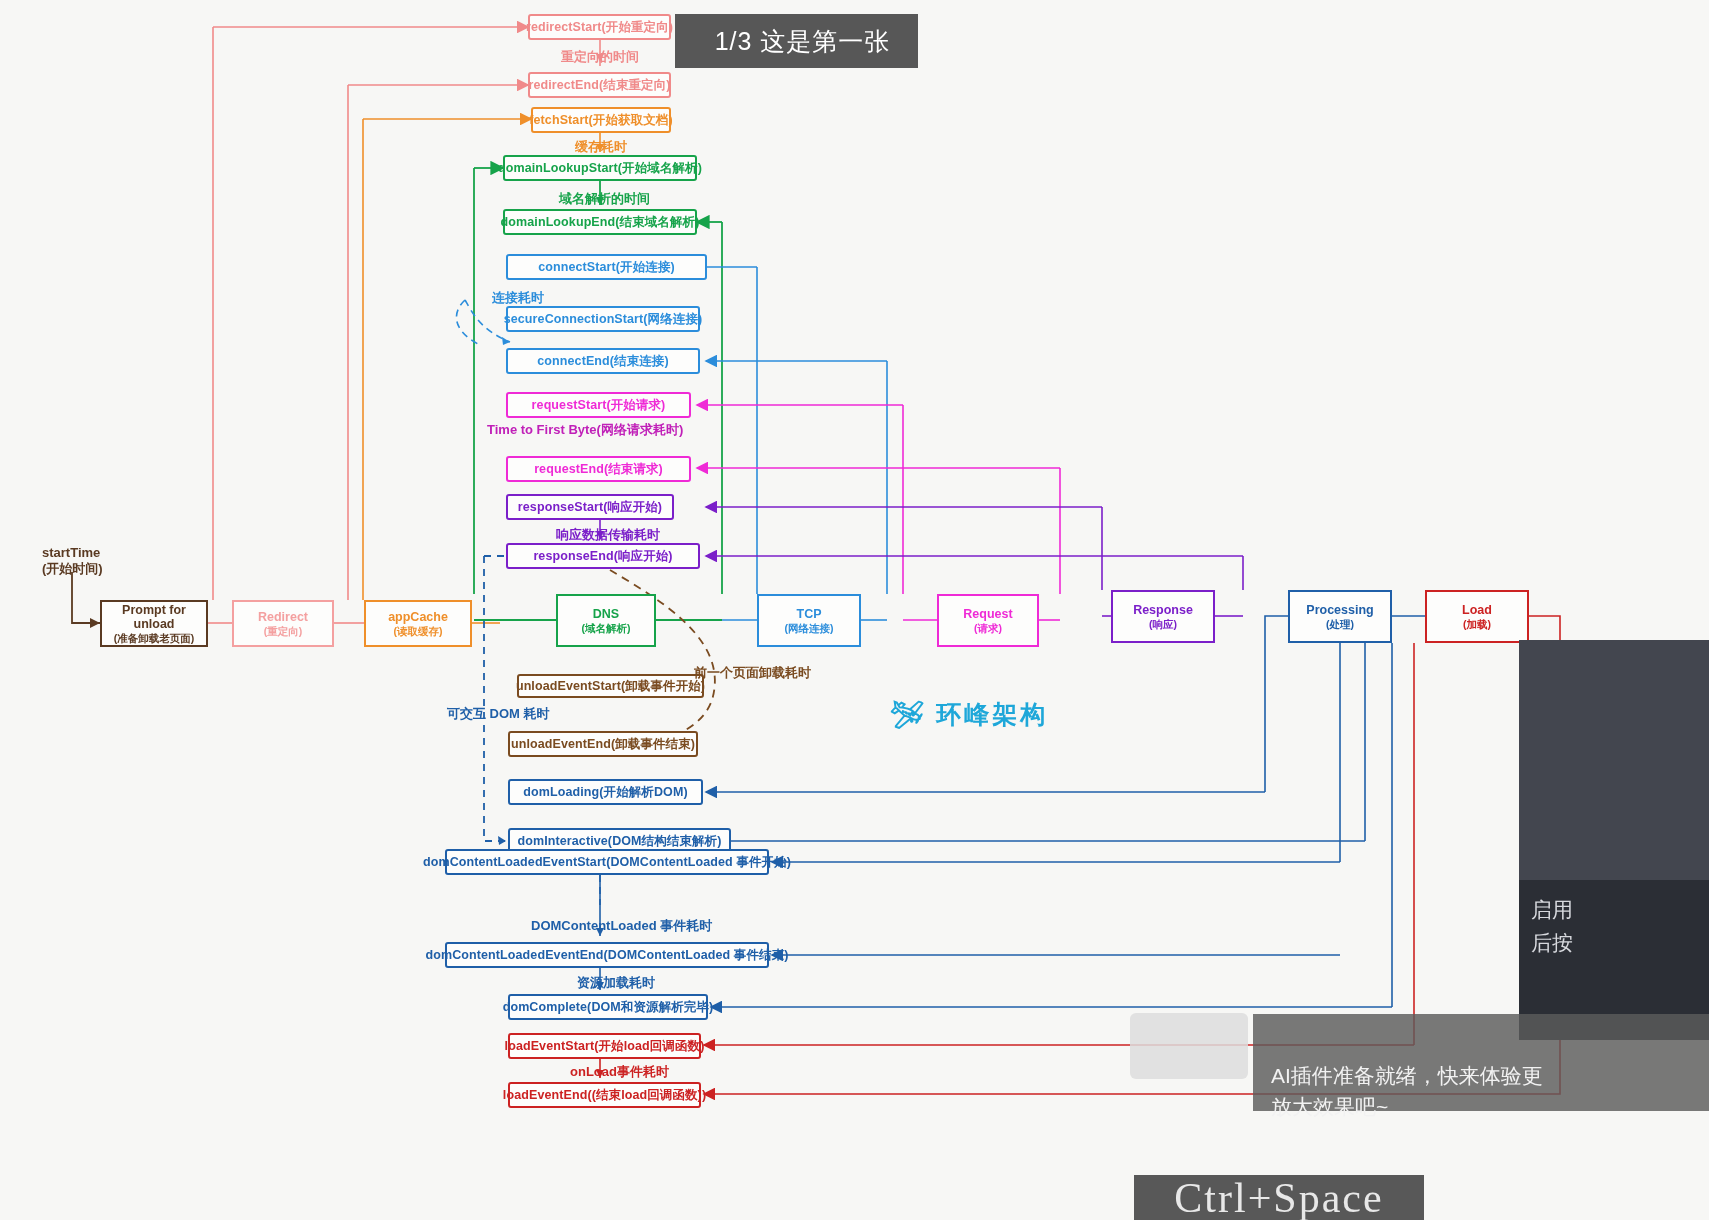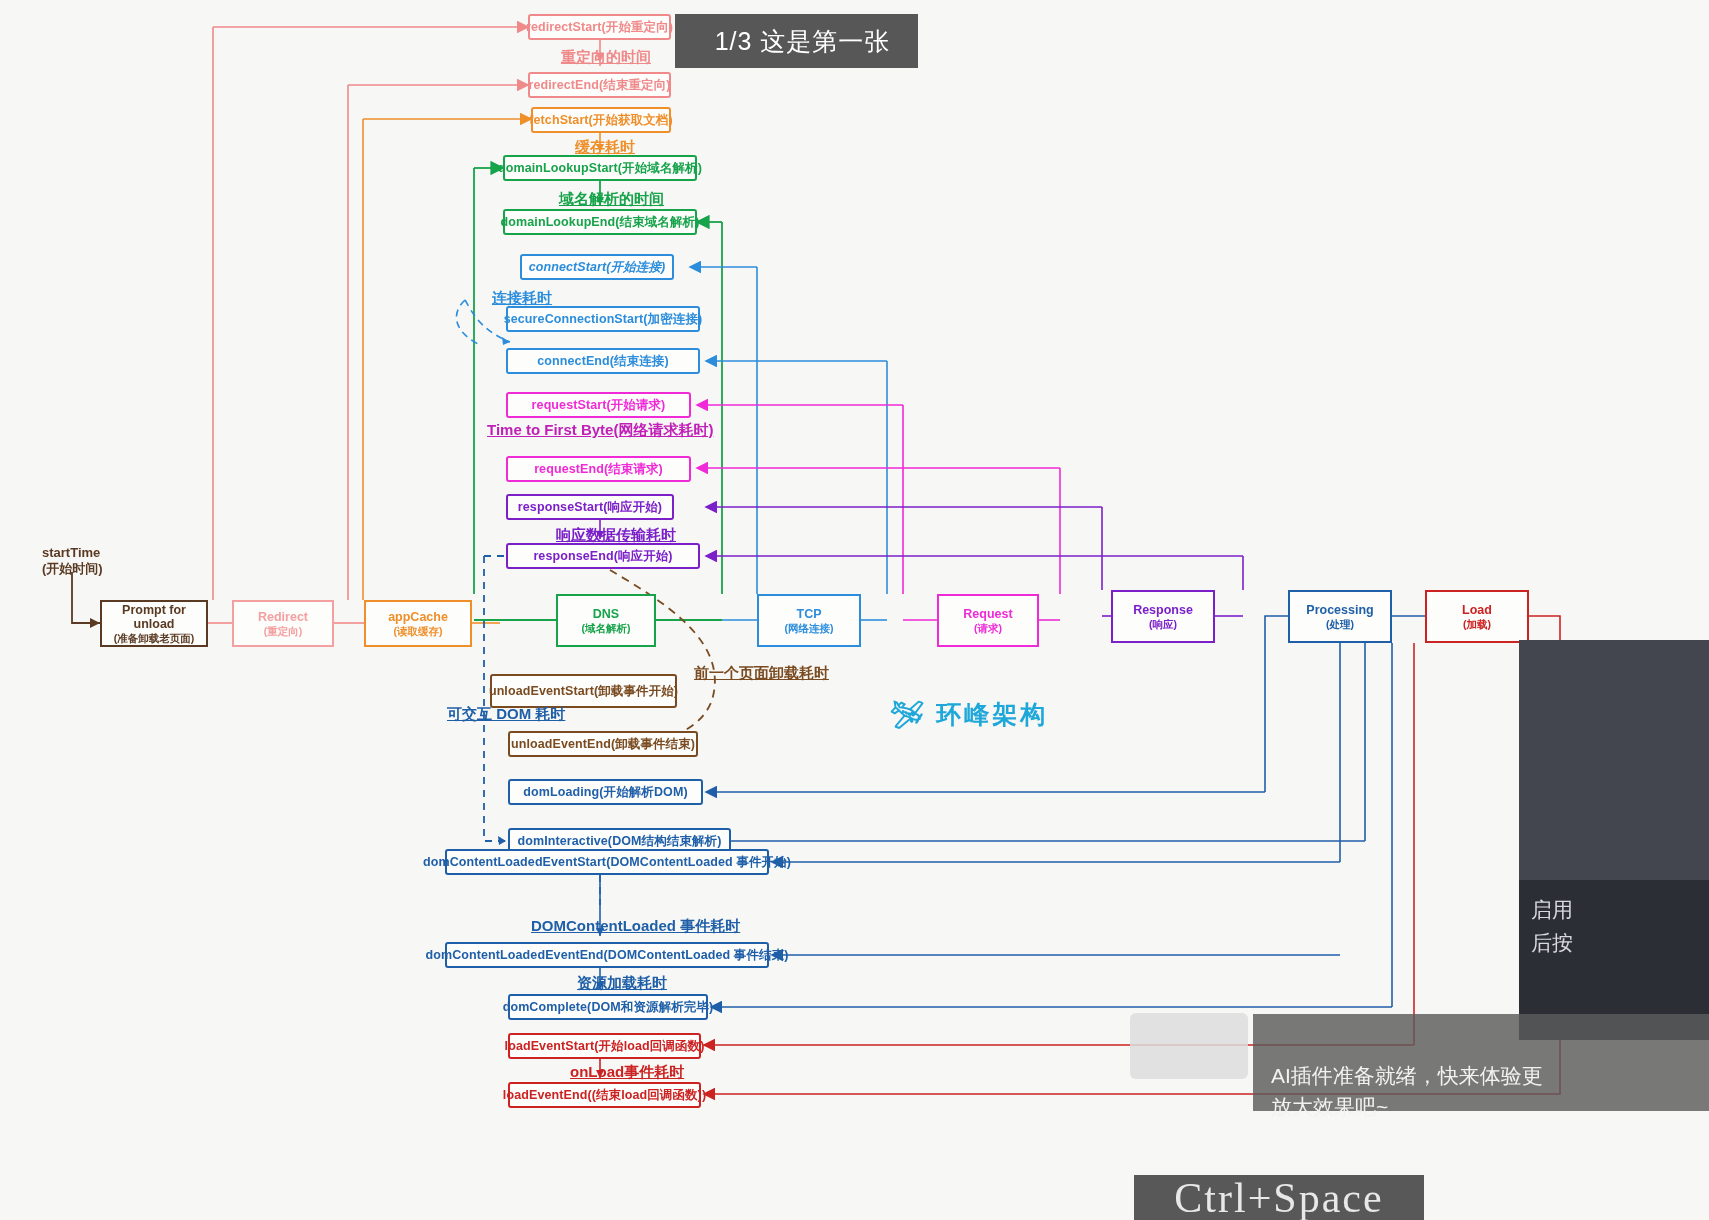--- a/index.html
+++ b/index.html
@@ -9,21 +9,21 @@
   svg.wires{position:absolute;left:0;top:0;width:1709px;height:1220px;pointer-events:none;}
   .node{position:absolute;box-sizing:border-box;background:#fdfdfc;
         border:2px solid #888;border-radius:3px;display:flex;align-items:center;
         justify-content:center;font-weight:bold;white-space:nowrap;}
   .node .lbl{font-size:12.5px;line-height:1;letter-spacing:.1px;}
   .phase{position:absolute;box-sizing:border-box;background:#fdfdfc;border:2px solid #888;
          display:flex;flex-direction:column;align-items:center;justify-content:center;
          font-weight:bold;line-height:1.15;text-align:center;}
   .phase .en{font-size:12.5px;}
   .phase .cn{font-size:10.5px;}
-  .wlabel{position:absolute;font-weight:bold;font-size:15px;white-space:nowrap;text-decoration:underline;}
+  .wlabel{position:absolute;font-weight:bold;font-size:13px;white-space:nowrap;}
   .startlab{position:absolute;font-weight:bold;font-size:13px;color:#5a3a22;
             line-height:1.25;text-align:left;}
   
   #pager{position:absolute;background:#575757;color:#fff;display:flex;align-items:center;
          justify-content:center;font-size:25px;letter-spacing:1px;padding-left:12px;}
   #rightpanel{position:absolute;background:#43464f;}
   #rightpanel .sub{position:absolute;left:0;right:0;bottom:0;background:#2b2e35;
        color:#d7d9de;font-size:21px;line-height:1.55;padding:14px 12px 0 12px;
        box-sizing:border-box;white-space:pre-line;}
   #toast{position:absolute;background:rgba(92,92,92,.82);color:#f2f2f2;
@@ -168,42 +168,42 @@
       </div>
       <div class="node" style="left: 531px; top: 107px; width: 140px; height: 26px; border-color: rgb(239, 143, 42);">
         <span class="lbl" style="color: rgb(239, 143, 42);">fetchStart(开始获取文档)</span>
       </div>
       <div class="node" style="left: 503px; top: 155px; width: 194px; height: 26px; border-color: rgb(22, 163, 74);">
         <span class="lbl" style="color: rgb(22, 163, 74);">domainLookupStart(开始域名解析)</span>
       </div>
       <div class="node" style="left: 503px; top: 209px; width: 194px; height: 26px; border-color: rgb(22, 163, 74);">
         <span class="lbl" style="color: rgb(22, 163, 74);">domainLookupEnd(结束域名解析)</span>
       </div>
-      <div class="node" style="left: 520px; top: 254px; width: 154px; height: 26px; border-color: rgb(43, 141, 219); font-style: italic;">
+      <div class="node" style="left: 506px; top: 254px; width: 201px; height: 26px; border-color: rgb(43, 141, 219);">
         <span class="lbl" style="color: rgb(43, 141, 219);">connectStart(开始连接)</span>
       </div>
       <div class="node" style="left: 506px; top: 306px; width: 194px; height: 26px; border-color: rgb(43, 141, 219);">
-        <span class="lbl" style="color: rgb(43, 141, 219);">secureConnectionStart(加密连接)</span>
+        <span class="lbl" style="color: rgb(43, 141, 219);">secureConnectionStart(网络连接)</span>
       </div>
       <div class="node" style="left: 506px; top: 348px; width: 194px; height: 26px; border-color: rgb(43, 141, 219);">
         <span class="lbl" style="color: rgb(43, 141, 219);">connectEnd(结束连接)</span>
       </div>
       <div class="node" style="left: 506px; top: 392px; width: 185px; height: 26px; border-color: rgb(239, 42, 214);">
         <span class="lbl" style="color: rgb(239, 42, 214);">requestStart(开始请求)</span>
       </div>
       <div class="node" style="left: 506px; top: 456px; width: 185px; height: 26px; border-color: rgb(239, 42, 214);">
         <span class="lbl" style="color: rgb(239, 42, 214);">requestEnd(结束请求)</span>
       </div>
       <div class="node" style="left: 506px; top: 494px; width: 168px; height: 26px; border-color: rgb(123, 31, 201);">
         <span class="lbl" style="color: rgb(123, 31, 201);">responseStart(响应开始)</span>
       </div>
       <div class="node" style="left: 506px; top: 543px; width: 194px; height: 26px; border-color: rgb(123, 31, 201);">
         <span class="lbl" style="color: rgb(123, 31, 201);">responseEnd(响应开始)</span>
       </div>
-      <div class="node" style="left: 490px; top: 674px; width: 187px; height: 34px; border-color: rgb(122, 75, 32);">
+      <div class="node" style="left: 517px; top: 674px; width: 187px; height: 24px; border-color: rgb(122, 75, 32);">
         <span class="lbl" style="color: rgb(122, 75, 32);">unloadEventStart(卸载事件开始)</span>
       </div>
       <div class="node" style="left: 508px; top: 731px; width: 190px; height: 26px; border-color: rgb(122, 75, 32);">
         <span class="lbl" style="color: rgb(122, 75, 32);">unloadEventEnd(卸载事件结束)</span>
       </div>
       <div class="node" style="left: 508px; top: 779px; width: 195px; height: 26px; border-color: rgb(31, 95, 168);">
         <span class="lbl" style="color: rgb(31, 95, 168);">domLoading(开始解析DOM)</span>
       </div>
       <div class="node" style="left: 508px; top: 828px; width: 223px; height: 26px; border-color: rgb(31, 95, 168);">
         <span class="lbl" style="color: rgb(31, 95, 168);">domInteractive(DOM结构结束解析)</span>

